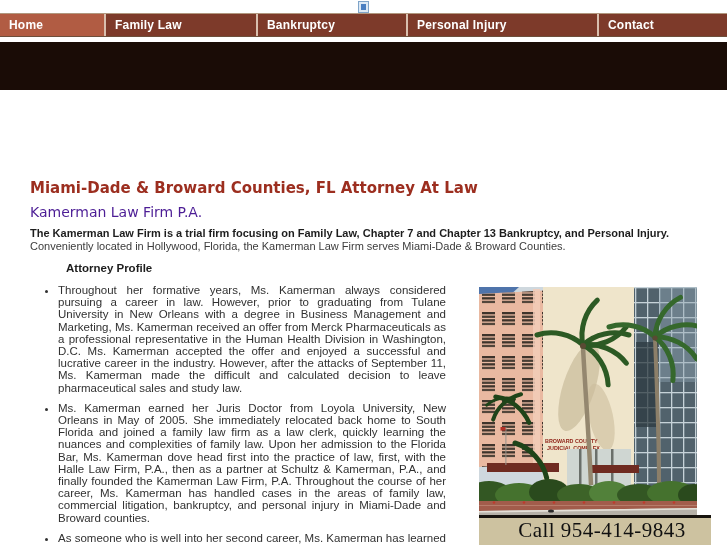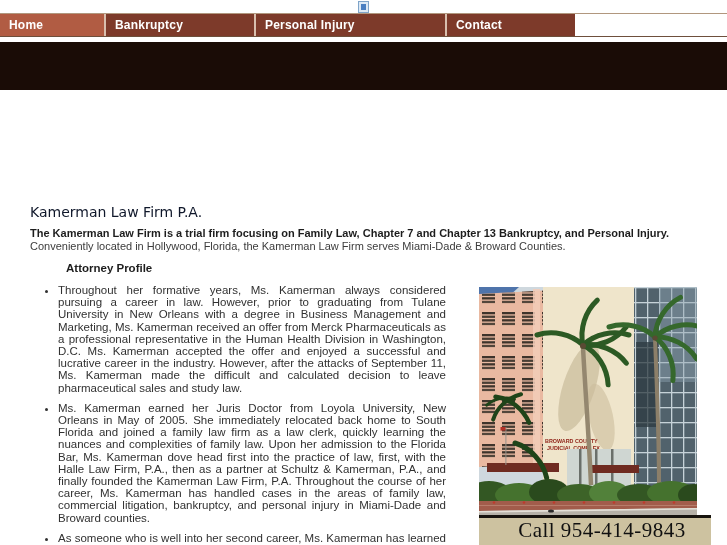--- a/index.html
+++ b/index.html
@@ -22,21 +22,21 @@
   .nav-item:first-child{border-left:none;background:#b15c43;}
   .w1{width:104px}.w2{width:152px}.w3{width:150px}.w4{width:191px}.w5{width:130px}
 
   
   .banner{position:absolute;left:0;top:42px;width:727px;height:48px;background:#1a0c06;}
 
   
   .h1{position:absolute;left:30px;top:179px;font-family:"DejaVu Sans",sans-serif;
     font-weight:bold;font-size:15px;color:#9c2e1f;white-space:nowrap;}
   .firm{position:absolute;left:30px;top:204px;font-family:"DejaVu Sans",sans-serif;
-    font-size:14px;color:#0f172a;white-space:nowrap;}
+    font-size:14px;color:#4c1d95;white-space:nowrap;}
   .intro{position:absolute;left:30px;top:227px;width:664px;font-size:11px;line-height:13px;}
   .intro .b{font-weight:bold;color:#1d1d1d;text-align:justify;}
   .intro .r{color:#3c3c3c;}
   .section-h{position:absolute;left:30px;top:262px;font-size:11.5px;font-weight:bold;color:#1d1d1d;margin-left:36px;}
   .bullets{position:absolute;left:30px;top:284px;width:416px;}
   .bullets ul{margin:0;padding:0 0 0 28px;}
   .bullets li{font-size:11.5px;line-height:12.2px;color:#313131;text-align:justify;
     margin:0 0 8px 0;}
 
   
@@ -51,27 +51,29 @@
 <body>
 
 <div class="page">
 
   <div class="broken-img">
     <div class="inner"></div>
   </div>
 
   <div class="nav">
     <div class="nav-item w1">Home</div>
+    <div class="nav-item w2">Family Law</div>
     <div class="nav-item w3">Bankruptcy</div>
     <div class="nav-item w4">Personal Injury</div>
     <div class="nav-item w5">Contact</div>
   </div>
 
   <div class="banner"></div>
 
+  <div class="h1">Miami-Dade &amp; Broward Counties, FL Attorney At Law</div>
   <div class="firm">Kamerman Law Firm P.A.</div>
 
   <div class="intro">
     <div class="b">The Kamerman Law Firm is a trial firm focusing on Family Law, Chapter 7 and Chapter 13 Bankruptcy, and Personal Injury.</div>
     <div class="r">Conveniently located in Hollywood, Florida, the Kamerman Law Firm serves Miami-Dade &amp; Broward Counties.</div>
   </div>
 
   <div class="section-h">Attorney Profile</div>
 
   <div class="bullets">

